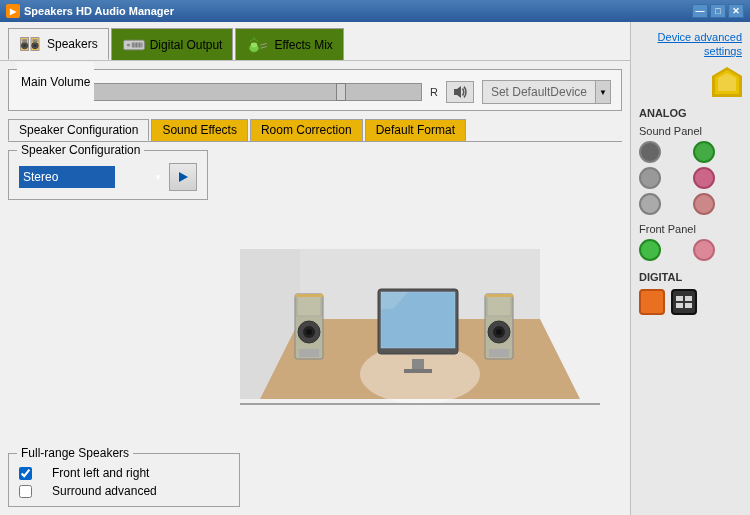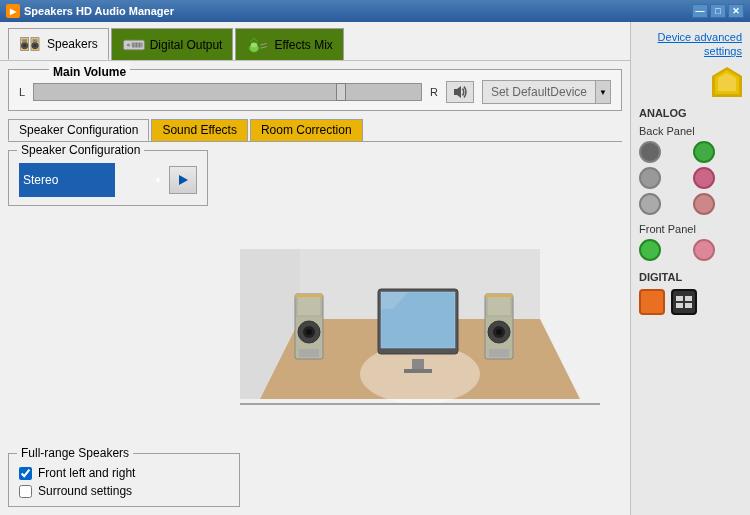--- a/index.html
+++ b/index.html
@@ -113,24 +113,23 @@
       padding: 6px 10px;
       margin-bottom: 8px;
       position: relative;
       background: #f5f5f5;
     }
     .volume-group-label {
       position: absolute;
       top: -8px;
       left: 8px;
       background: #f5f5f5;
-      padding: 3px 4px;
-      font-size: 12px;
-      font-weight: bold;
-      margin-left: 32px;
+      padding: 13px 4px;
+      font-size: 12px;
+      font-weight: normal;
     }
     .volume-row {
       display: flex;
       align-items: center;
       gap: 8px;
       margin-top: 4px;
     }
     .lr-label {
       font-size: 11px;
       color: #333;
@@ -229,21 +228,21 @@
       font-size: 12px;
     }
     .config-row {
       display: flex;
       align-items: center;
       gap: 4px;
       margin-top: 4px;
     }
     .config-select {
       flex: 1;
-      height: 34px;
+      height: 22px;
       background: #1a5fb0;
       color: white;
       border: none;
       padding: 0 4px;
       font-size: 12px;
       appearance: none;
       -webkit-appearance: none;
       padding-right: 16px;
       position: relative;
       cursor: pointer;
@@ -296,21 +295,21 @@
       position: absolute;
       top: -8px;
       left: 8px;
       background: #f0f0f0;
       padding: 0 4px;
       font-size: 12px;
     }
     .checkbox-row {
       display: flex;
       align-items: center;
-      gap: 6px;
+      gap: 20px;
       margin-top: 4px;
     }
     .checkbox-row input[type="checkbox"] {
       accent-color: #0066cc;
     }
     .checkbox-label {
       font-size: 12px;
     }
 
     
@@ -485,20 +484,23 @@
       <div class="inner-tabs">
         <div class="inner-tab active">
           <span>Speaker Configuration</span>
         </div>
         <div class="inner-tab">
           <span>Sound Effects</span>
         </div>
         <div class="inner-tab">
           <span>Room Correction</span>
         </div>
+        <div class="inner-tab">
+          <span>Default Format</span>
+        </div>
       </div>
 
       <div style="display:flex; flex: 1; gap: 0;">
 
         <div style="display:flex; flex-direction:column; width:210px; gap:8px;">
 
           <div class="speaker-config-group">
             <span class="speaker-config-label">Speaker Configuration</span>
             <div class="config-row">
               <div class="select-wrapper">
@@ -518,21 +520,21 @@
           </div>
 
           <div class="full-range-group">
             <span class="full-range-label">Full-range Speakers</span>
             <div class="checkbox-row">
               <input type="checkbox" checked="" id="front-lr" style="">
               <label class="checkbox-label" for="front-lr">Front left and right</label>
             </div>
             <div class="checkbox-row">
               <input type="checkbox" id="surround" style="">
-              <label class="checkbox-label" for="surround">Surround settings</label>
+              <label class="checkbox-label" for="surround">Surround advanced</label>
             </div>
           </div>
 
         </div>
 
         <div class="viz-area">
           <svg viewBox="0 0 380 220" width="380" height="220">
 
             <polygon points="30,180 350,180 310,100 70,100" fill="#c8a070" opacity="0.9"></polygon>
 
@@ -594,21 +596,21 @@
 
     <div class="realtek-logo">
       <svg width="30" height="30" viewBox="0 0 30 30">
         <polygon points="15,0 30,9 30,30 0,30 0,9" fill="#d4aa00"></polygon>
         <polygon points="15,3 27,10 27,27 3,27 3,10" fill="#e8c200"></polygon>
         <polygon points="15,6 24,11 24,24 6,24 6,11" fill="#f0d040"></polygon>
       </svg>
     </div>
 
     <div class="section-label">ANALOG</div>
-    <div class="sub-label">Back Panel</div>
+    <div class="sub-label">Sound Panel</div>
 
     <div class="connectors-grid">
       <div class="connector dark-gray"></div>
       <div class="connector" style="background:#44aa44; border-color:#228822;"></div>
       <div class="connector gray"></div>
       <div class="connector pink"></div>
       <div class="connector light-gray"></div>
       <div class="connector" style="background:#cc8888; border-color:#aa6666;"></div>
     </div>
 

